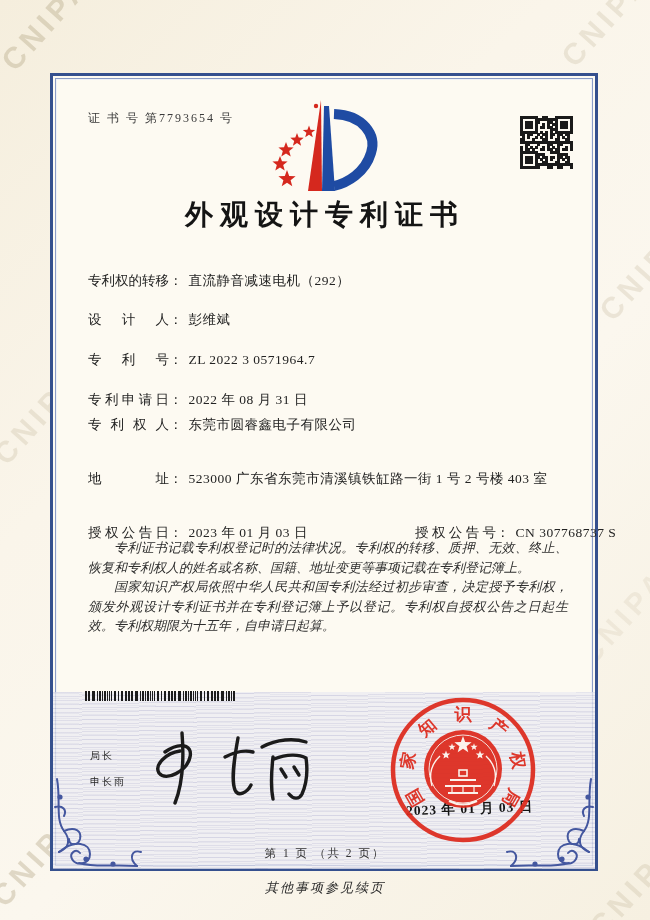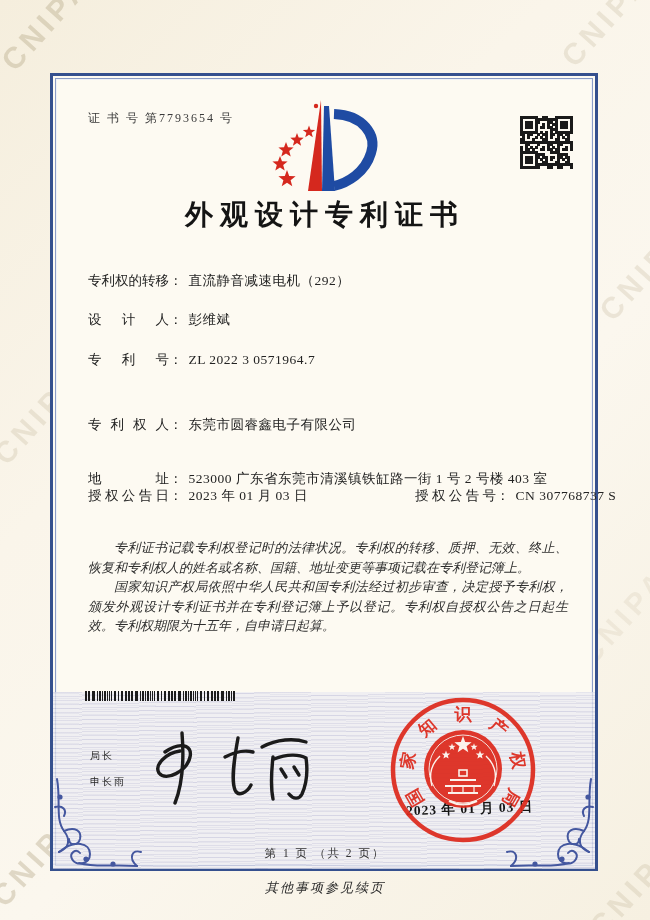--- a/index.html
+++ b/index.html
@@ -377,27 +377,30 @@
 
   <div class="row" style="top:272px">
     <span class="flabel">专利权的转移</span><span class="colon">：</span><span class="fvalue">直流静音减速电机（292）</span>
   </div>
   <div class="row" style="top:311px">
     <span class="flabel">设计人</span><span class="colon">：</span><span class="fvalue">彭维斌</span>
   </div>
   <div class="row" style="top:351px">
     <span class="flabel">专利号</span><span class="colon">：</span><span class="fvalue">ZL 2022 3 0571964.7</span>
   </div>
+  <div class="row" style="top:391px">
+    <span class="flabel">专利申请日</span><span class="colon">：</span><span class="fvalue">2022 年 08 月 31 日</span>
+  </div>
   <div class="row" style="top:416px">
     <span class="flabel">专利权人</span><span class="colon">：</span><span class="fvalue">东莞市圆睿鑫电子有限公司</span>
   </div>
   <div class="row" style="top:470px">
     <span class="flabel">地址</span><span class="colon">：</span><span class="fvalue">523000 广东省东莞市清溪镇铁缸路一街 1 号 2 号楼 403 室</span>
   </div>
-  <div class="row" style="top:487px;width:500px">
+  <div class="row" style="top:524px;width:500px">
     <span class="flabel">授权公告日</span><span class="colon">：</span><span class="fvalue">2023 年 01 月 03 日</span>
     <span class="glabel2">
       <span class="flabel">授权公告号</span><span class="colon">：</span><span class="fvalue">CN 307768737 S</span>
     </span>
   </div>
 
   <div class="body-text">
     <p>专利证书记载专利权登记时的法律状况。专利权的转移、质押、无效、终止、恢复和专利权人的姓名或名称、国籍、地址变更等事项记载在专利登记簿上。</p>
     <p>国家知识产权局依照中华人民共和国专利法经过初步审查，决定授予专利权，颁发外观设计专利证书并在专利登记簿上予以登记。专利权自授权公告之日起生效。专利权期限为十五年，自申请日起算。</p>
   </div>

